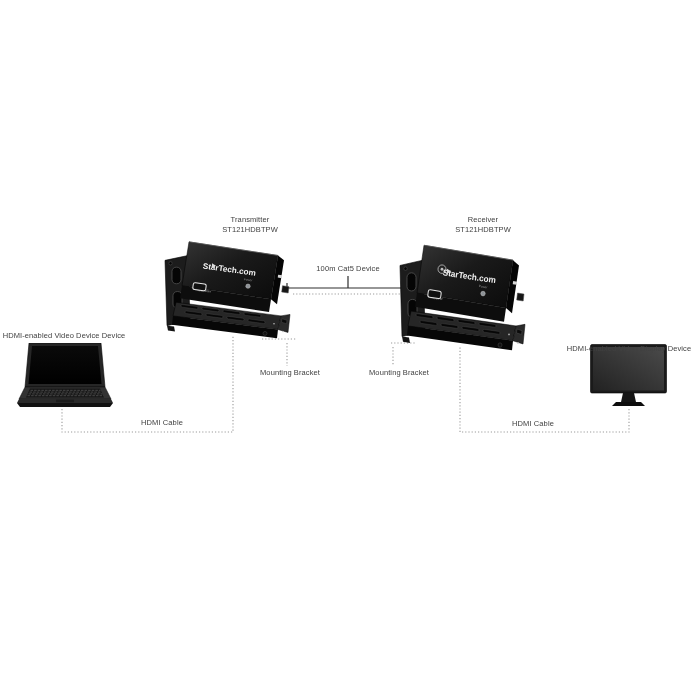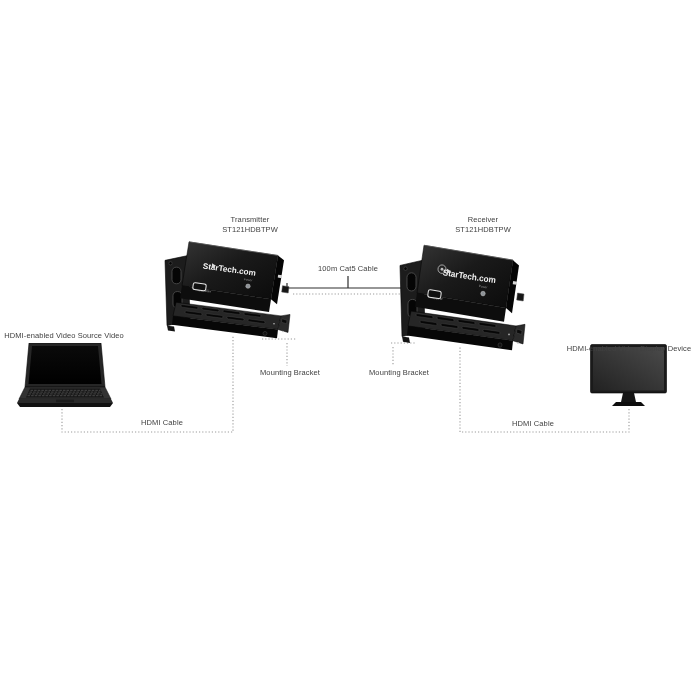--- a/index.html
+++ b/index.html
@@ -174,27 +174,27 @@
   <div class="lbl" style="left:250px;top:215px">
     <div>Transmitter</div>
     <div>ST121HDBTPW</div>
   </div>
 
   <div class="lbl" style="left:483px;top:215px">
     <div>Receiver</div>
     <div>ST121HDBTPW</div>
   </div>
 
-  <div class="lbl" style="left:348px;top:264px">100m Cat5 Cable</div>
+  <div class="lbl" style="left:348px;top:264px">100m Cat5 Device</div>
 
   <div class="lbl" style="left:290px;top:368px">Mounting Bracket</div>
 
   <div class="lbl" style="left:399px;top:368px">Mounting Bracket</div>
 
-  <div class="lbl" style="left:64px;top:331px">HDMI-enabled Video Source Video</div>
+  <div class="lbl" style="left:64px;top:331px">HDMI-enabled Video Device Device</div>
 
   <div class="lbl" style="left:629px;top:344px">HDMI-enabled Video Display Device</div>
 
   <div class="lbl" style="left:162px;top:418px">HDMI Cable</div>
 
   <div class="lbl" style="left:533px;top:419px">HDMI Cable</div>
 
 </div>
 
 </body></html>

